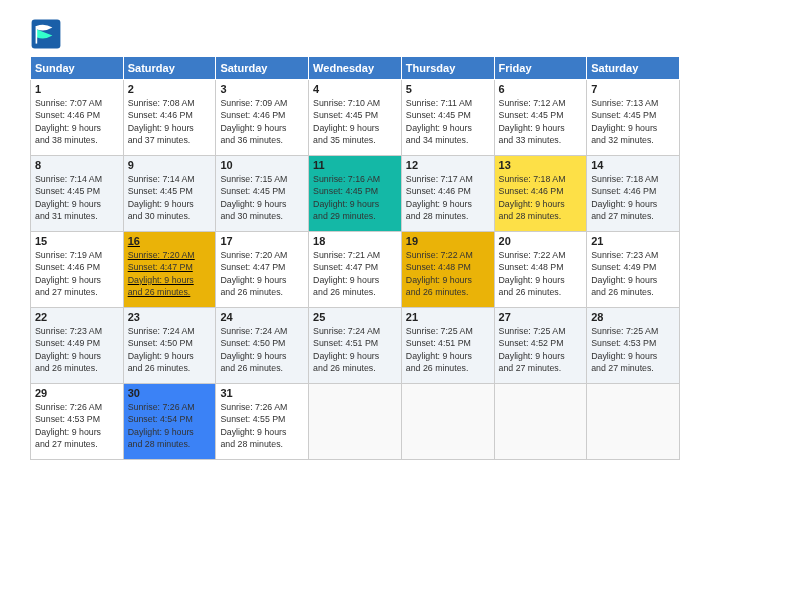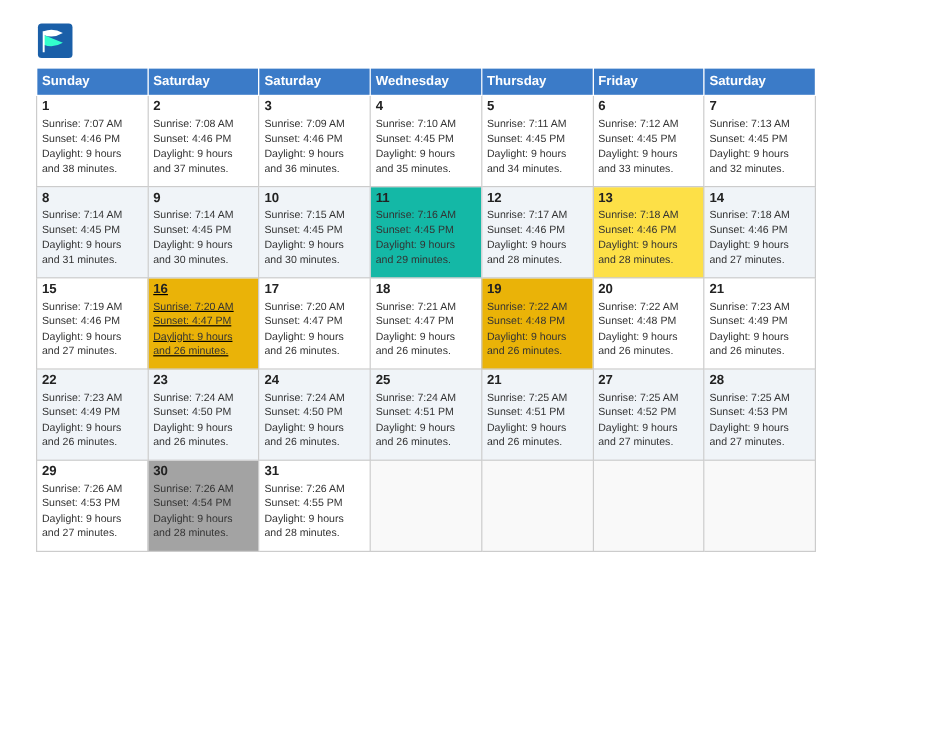--- a/index.html
+++ b/index.html
@@ -336,21 +336,21 @@
           </td>
         </tr>
         <tr>
           <td style="background: rgb(255, 255, 255);">
             <span class="day-num">29</span>
             <div class="day-info" style="white-space: pre-line;">Sunrise: 7:26 AM
 Sunset: 4:53 PM
 Daylight: 9 hours
 and 27 minutes.</div>
           </td>
-          <td style="background: #a3a3a3;">
+          <td style="background: #3b82f6;">
             <span class="day-num">30</span>
             <div class="day-info" style="white-space: pre-line;">Sunrise: 7:26 AM
 Sunset: 4:54 PM
 Daylight: 9 hours
 and 28 minutes.</div>
           </td>
           <td style="background: rgb(255, 255, 255);">
             <span class="day-num">31</span>
             <div class="day-info" style="white-space: pre-line;">Sunrise: 7:26 AM
 Sunset: 4:55 PM

